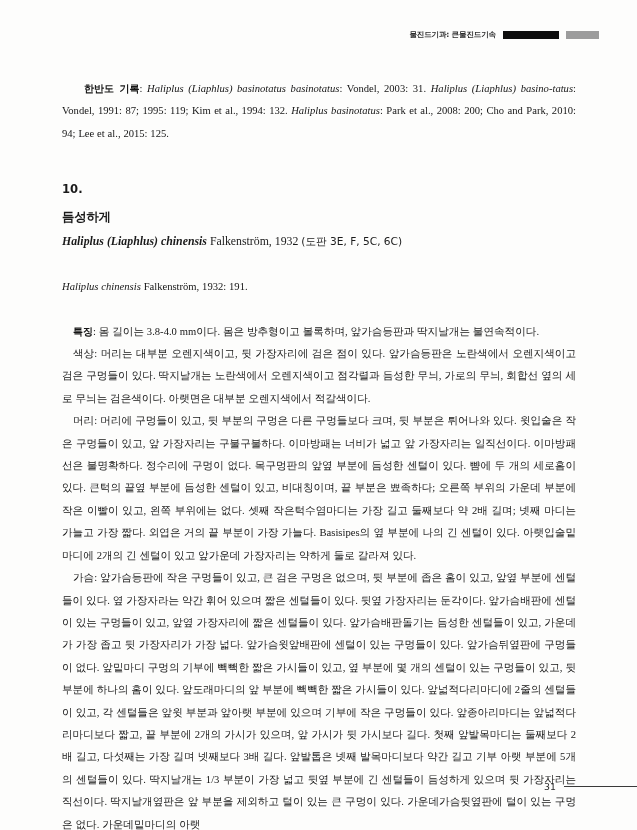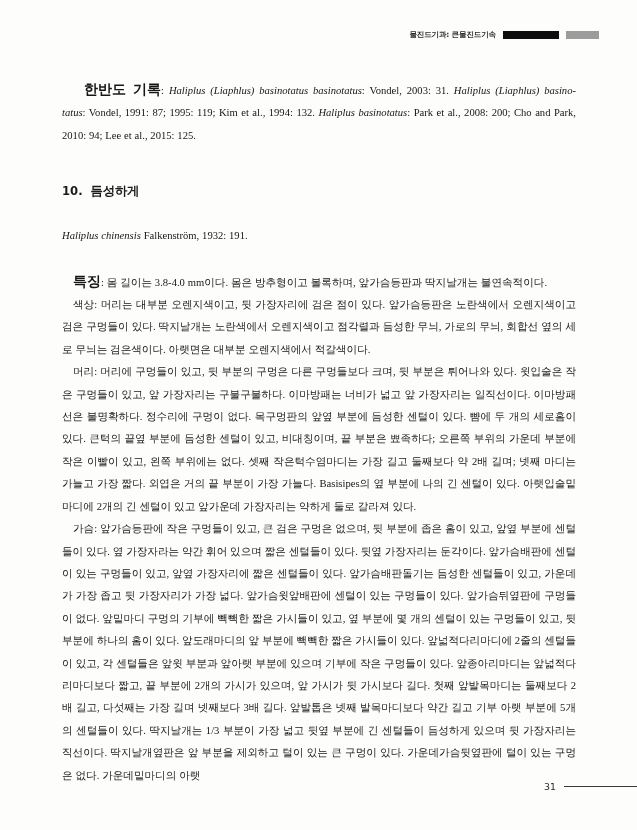--- a/index.html
+++ b/index.html
@@ -72,32 +72,33 @@
   .ref-block p {
     text-indent: 0;
   }
   .ref-block .first-line {
     padding-left: 22px;
   }
 
   .kor-bold {
     font-weight: bold;
     font-family: "DejaVu Sans", "Liberation Sans", sans-serif;
-    font-size: 14px;
+    font-size: 10px;
   }
   .sci-it {
     font-style: italic;
   }
 
   
   .species-heading {
     margin-top: 34px;
     display: flex;
     align-items: flex-start;
     gap: 8px;
+    flex-direction: column;
   }
   .sp-num {
     font-weight: bold;
     font-size: 11.6px;
     font-family: "DejaVu Sans", "Liberation Sans", sans-serif;
     line-height: 20px;
   }
   .sp-names {
     display: flex;
     flex-direction: column;
@@ -179,20 +180,21 @@
     <div class="ref-block">
       <p>
         <span class="first-line"></span><span class="kor-bold">한반도 기록</span><span>: </span><span class="sci-it">Haliplus (Liaphlus) basinotatus basinotatus</span><span>: Vondel, 2003: 31. </span><span class="sci-it">Haliplus (Liaphlus) basino-</span><span class="sci-it">tatus</span><span>: Vondel, 1991: 87; 1995: 119; Kim et al., 1994: 132. </span><span class="sci-it">Haliplus basinotatus</span><span>: Park et al., 2008: 200; Cho</span> <span>and Park, 2010: 94; Lee et al., 2015: 125.</span>
       </p>
     </div>
 
     <div class="species-heading">
       <span class="sp-num">10.</span>
       <span class="sp-names">
         <span class="sp-korean">듬성하게</span>
+        <span class="sp-scientific"><span class="sci-bi">Haliplus</span>&nbsp;<span class="sci-bi">(Liaphlus)</span> <span class="sci-bi">chinensis</span> <span>Falkenström, 1932</span> <span class="plate">(도판 3E, F, 5C, 6C)</span></span>
       </span>
     </div>
 
     <div class="synonymy">
       <p class="no-indent"><span class="sci-it">Haliplus chinensis</span><span> Falkenström, 1932: 191.</span></p>
     </div>
 
     <div class="description">
       <p><span class="kor-bold">특징</span><span>: 몸 길이는 3.8-4.0 mm이다. 몸은 방추형이고 볼록하며, 앞가슴등판과 딱지날개는 불연속적이다.</span></p>
       <p>색상: 머리는 대부분 오렌지색이고, 뒷 가장자리에 검은 점이 있다. 앞가슴등판은 노란색에서 오렌지색이고 검은 구멍들이 있다. 딱지날개는 노란색에서 오렌지색이고 점각렬과 듬성한 무늬, 가로의 무늬, 회합선 옆의 세로 무늬는 검은색이다. 아랫면은 대부분 오렌지색에서 적갈색이다.</p>

